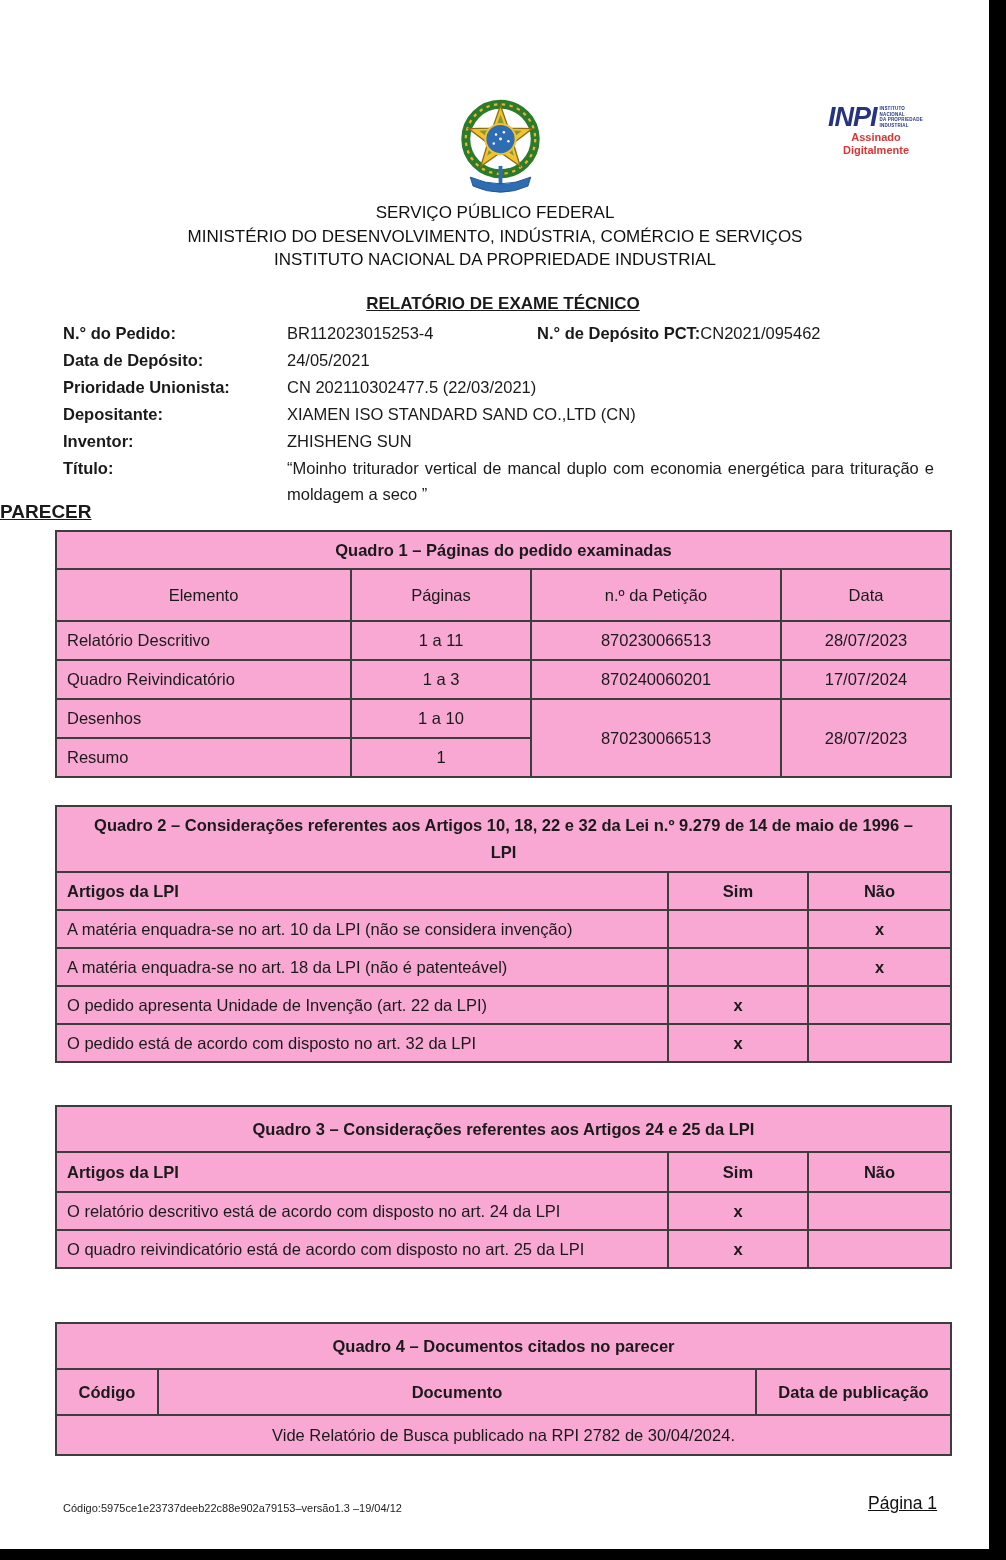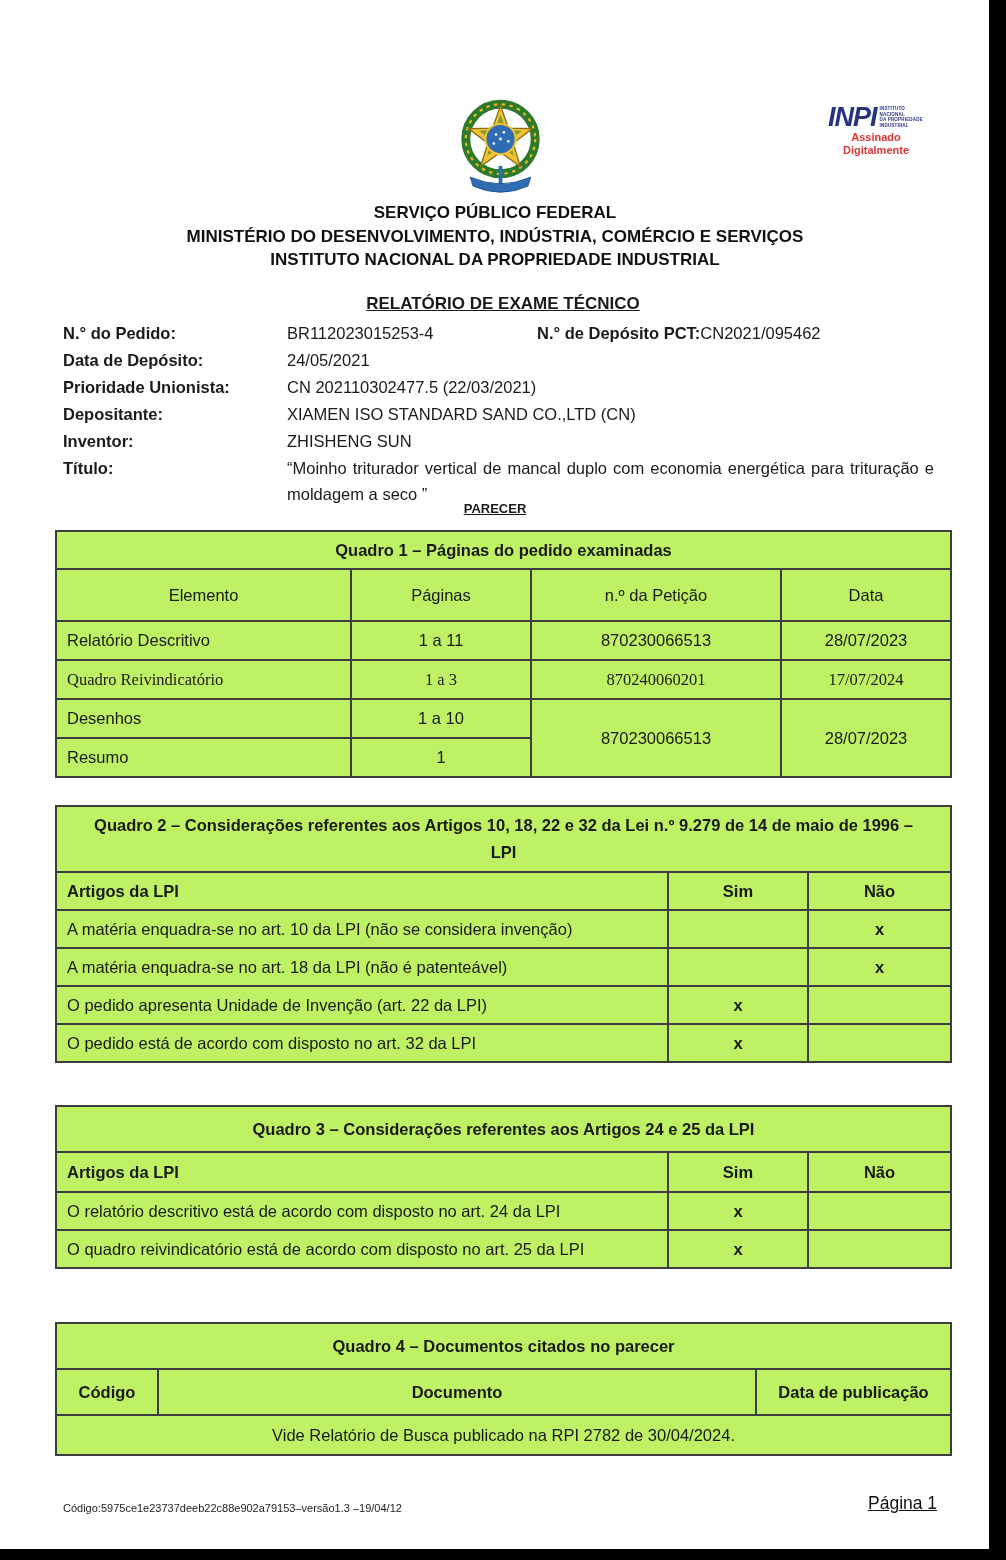--- a/index.html
+++ b/index.html
@@ -18,40 +18,40 @@
   .arms-wrap { position:absolute; left:433px; top:92px; width:135px; height:112px; }
   .inpi-box { position:absolute; left:828px; top:104px; width:130px; }
   .inpi-row { display:flex; align-items:flex-start; }
   .inpi-acronym { font-size:27px; font-weight:bold; font-style:italic; color:#253380; line-height:26px; letter-spacing:-1px; }
   .inpi-name { margin-left:3px; margin-top:2px; }
   .inpi-name div { font-size:4.5px; line-height:5.5px; color:#253380; font-weight:bold; letter-spacing:0.2px; }
   .inpi-stamp { margin-top:1px; text-align:center; width:96px; }
   .inpi-stamp div { color:#d93636; font-weight:bold; font-size:11px; line-height:13px; }
 
   .org-block { position:absolute; left:0; top:201px; width:990px; text-align:center; }
-  .org-block div { font-size:17px; font-weight:bold; line-height:23.5px; color:#111; }
+  .org-block div { font-size:17px; font-weight:normal; line-height:23.5px; color:#111; }
 
   .report-title { position:absolute; left:0; top:294px; width:990px; text-align:center;
                   font-size:17px; font-weight:bold; text-decoration:underline;padding-left:16px; }
 
   
   .fields { position:absolute; left:63px; top:320px; width:880px; font-size:16.5px; }
   .f-row { display:flex; line-height:27px; }
   .f-label { width:224px; font-weight:bold; flex:none; }
   .f-value { flex:1; }
   .f-pedido-val { width:250px; flex:none; }
   .f-bold { font-weight:bold; flex:none; }
   .f-title-val { width:647px; text-align:justify; line-height:26px; }
 
-  .parecer-heading { position:absolute; left:0; top:501px; width:990px; text-align:center;
-                     font-size:13px; font-weight:bold; text-decoration:underline; }
+  .parecer-heading { position:absolute; left:0; top:501px; width:990px; 
+                     font-size:19px; font-weight:bold; text-decoration:underline; }
 
   
   .q-wrap { position:absolute; left:55px; }
-  table.q { border-collapse:collapse; width:895px; font-size:16.5px; table-layout:fixed; background:#bef264; }
+  table.q { border-collapse:collapse; width:895px; font-size:16.5px; table-layout:fixed; background:#f9a8d4; }
   table.q td { border:2px solid #3d3d3d; padding:4px 10px; vertical-align:middle; overflow:hidden; }
   .q-title { text-align:center; font-weight:bold; }
   .c { text-align:center; }
   .b { font-weight:bold; }
   .xmark { text-align:center; font-weight:bold; }
 
   
   .footer-code { position:absolute; left:63px; top:1502px; font-size:11px; color:#222; }
   .footer-page { position:absolute; left:868px; top:1493px; font-size:17.5px; text-decoration:underline; color:#111; }
 </style>
@@ -155,21 +155,21 @@
       <td class="c">Páginas</td>
       <td class="c">n.º da Petição</td>
       <td class="c">Data</td>
     </tr>
     <tr style="height:39px;">
       <td>Relatório Descritivo</td>
       <td class="c">1 a 11</td>
       <td class="c">870230066513</td>
       <td class="c">28/07/2023</td>
     </tr>
-    <tr style="height:39px;font-family:Liberation Serif, serif;">
+    <tr style="height:39px;">
       <td>Quadro Reivindicatório</td>
       <td class="c">1 a 3</td>
       <td class="c">870240060201</td>
       <td class="c">17/07/2024</td>
     </tr>
     <tr style="height:39px;">
       <td>Desenhos</td>
       <td class="c">1 a 10</td>
       <td class="c" rowspan="2">870230066513</td>
       <td class="c" rowspan="2">28/07/2023</td>

